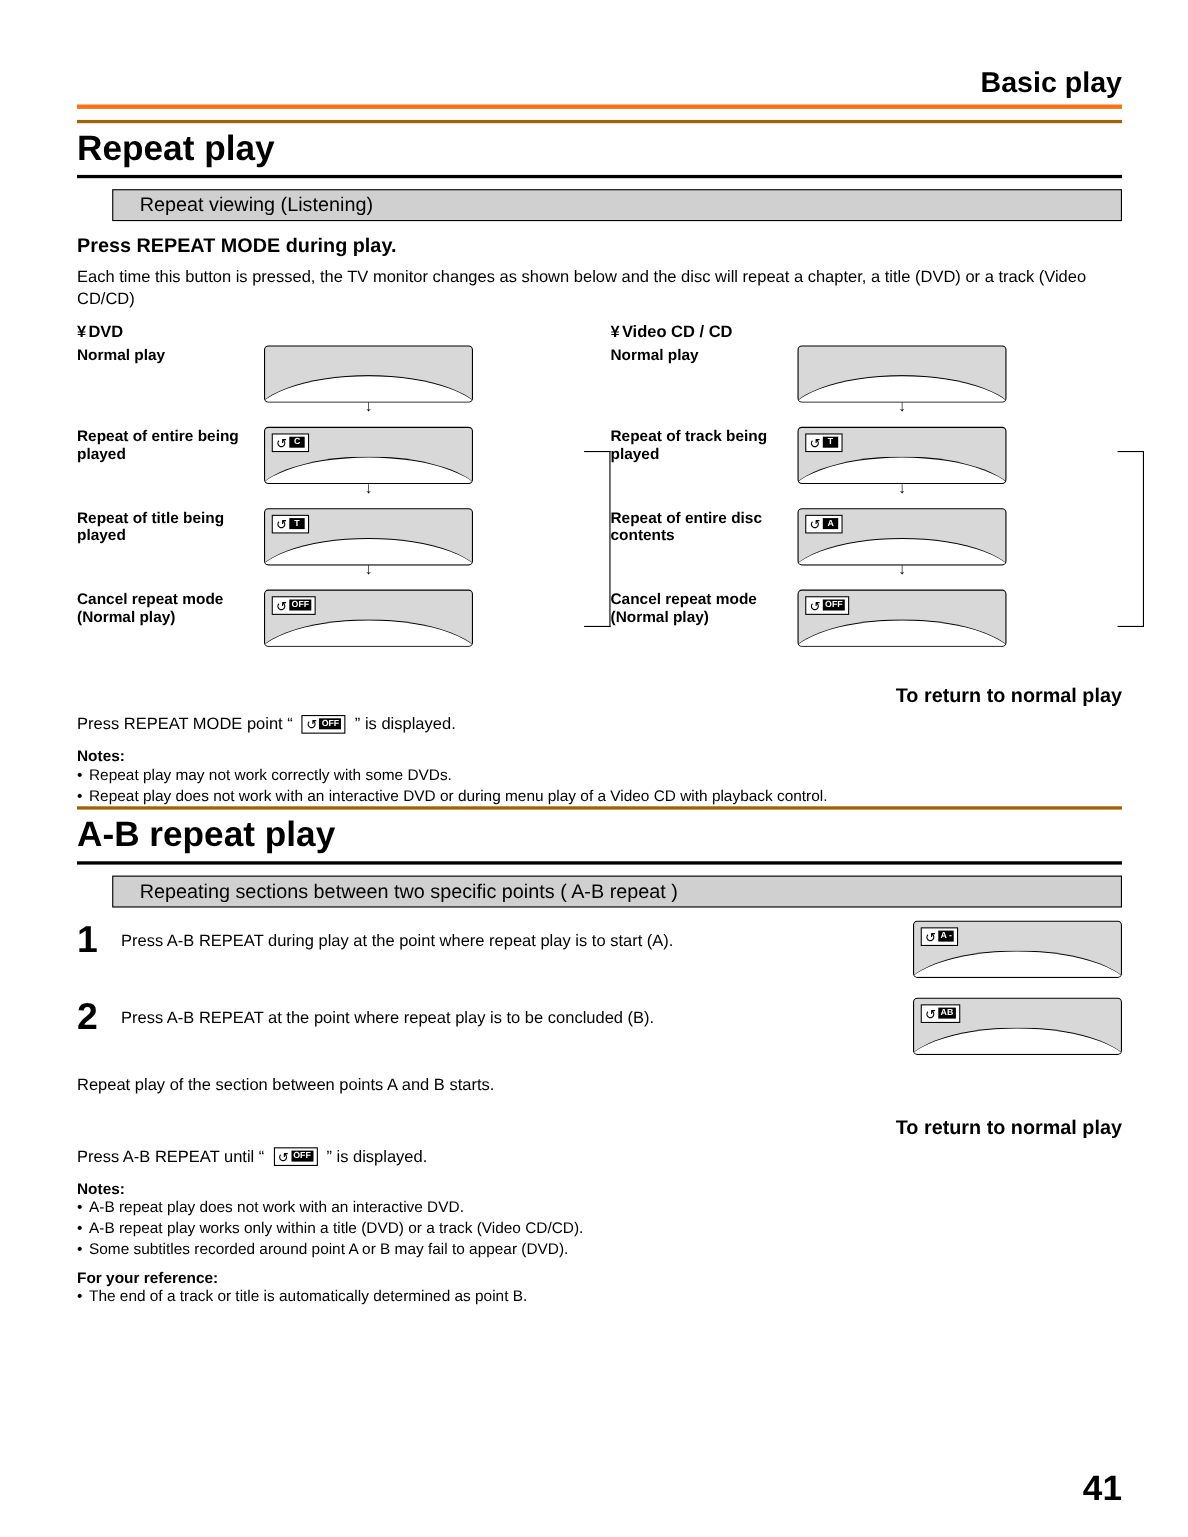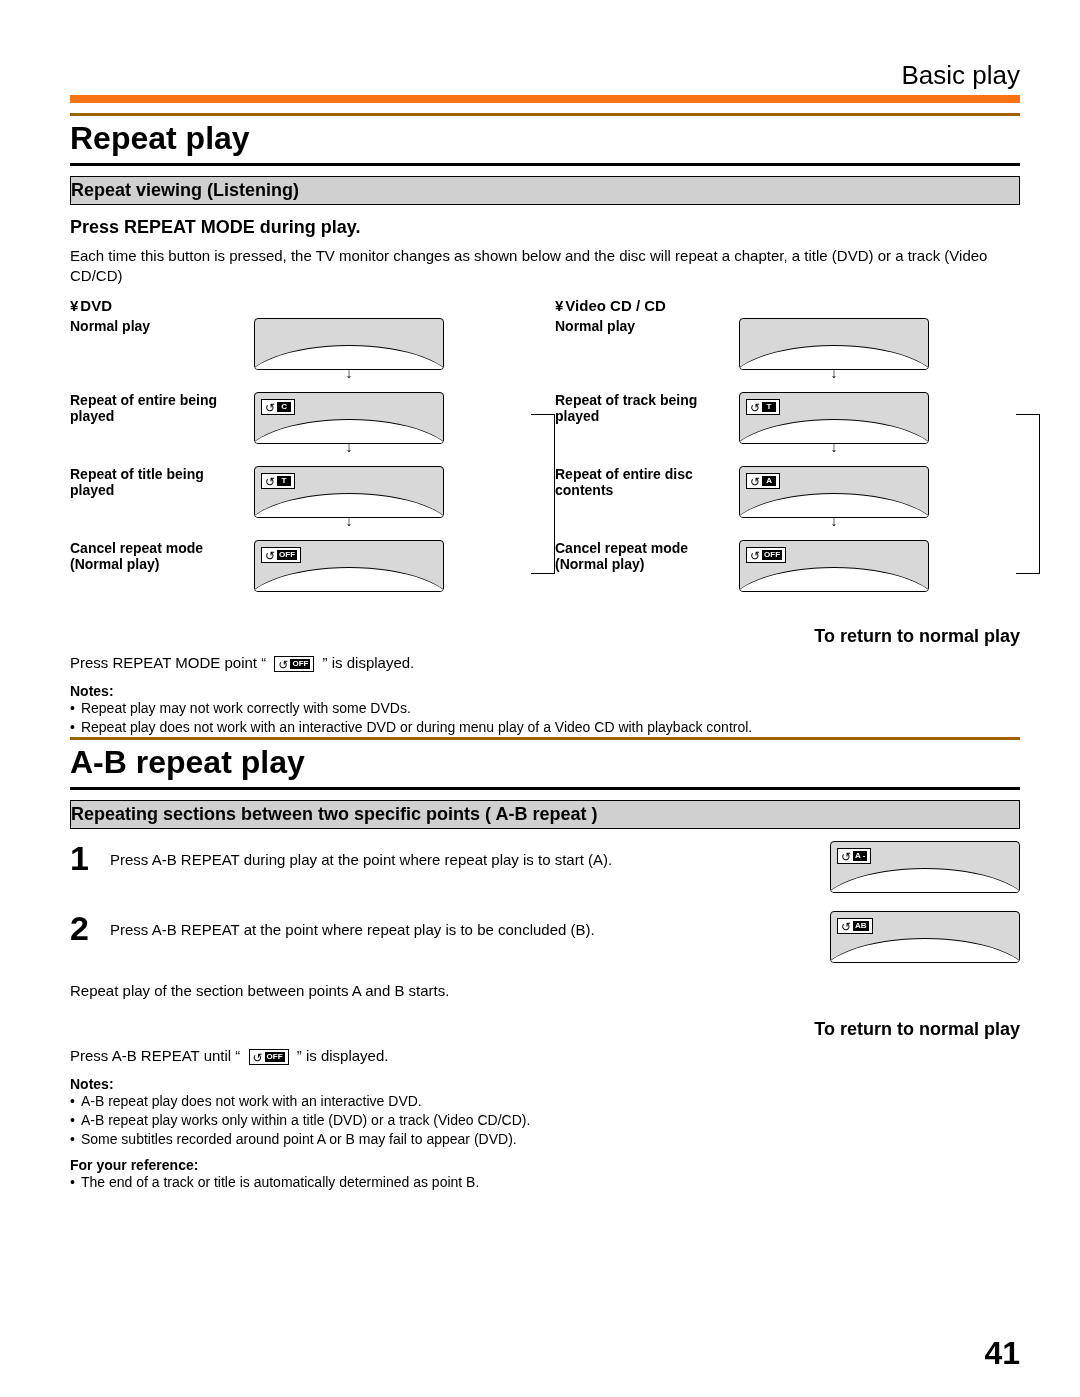--- a/index.html
+++ b/index.html
@@ -7,41 +7,42 @@
     font-family: Arial, Helvetica, sans-serif;
     background: #fff;
     color: #000;
     width: 1080px;
     height: 1397px;
     position: relative;
     padding: 60px 60px 30px 70px;
   }
   .top-title {
     text-align: right;
-    font-weight: normal;
+    font-weight: bold;
     font-size: 26px;
-    border-bottom: 8px solid #f97316;
+    border-bottom: 4px solid #f97316;
     padding-bottom: 4px;
     margin-bottom: 10px;
   }
   .h1-title {
     font-weight: bold;
     font-size: 32px;
     border-top: 3px solid #a16207;
     border-bottom: 3px solid #000;
     padding: 4px 0 6px 0;
     margin-bottom: 10px;
   }
   .sub-bar {
     background: #d0d0d0;
     border: 1.5px solid #000;
-    font-weight: bold;
+    font-weight: normal;
     font-size: 18px;
-    padding: 3px 0;
+    padding: 3px 24px;
     margin-bottom: 12px;
+    margin-left: 32px;
   }
   .bold-line {
     font-weight: bold;
     font-size: 18px;
     margin-bottom: 8px;
   }
   .body-text {
     font-size: 15px;
     line-height: 1.35;
     margin-bottom: 10px;
@@ -55,21 +56,21 @@
   .col-head {
     font-weight: bold;
     font-size: 15px;
     margin-bottom: 4px;
   }
   .yen::before { content: "\00A5"; margin-right: 2px; }
   .state-row {
     display: flex;
     align-items: flex-start;
     margin-bottom: 10px;
-    gap: 24px;
+    gap: 10px;
     min-height: 56px;
   }
   .state-label {
     width: 160px;
     font-weight: bold;
     font-size: 14px;
     line-height: 1.2;
   }
   .screen {
     width: 190px;

